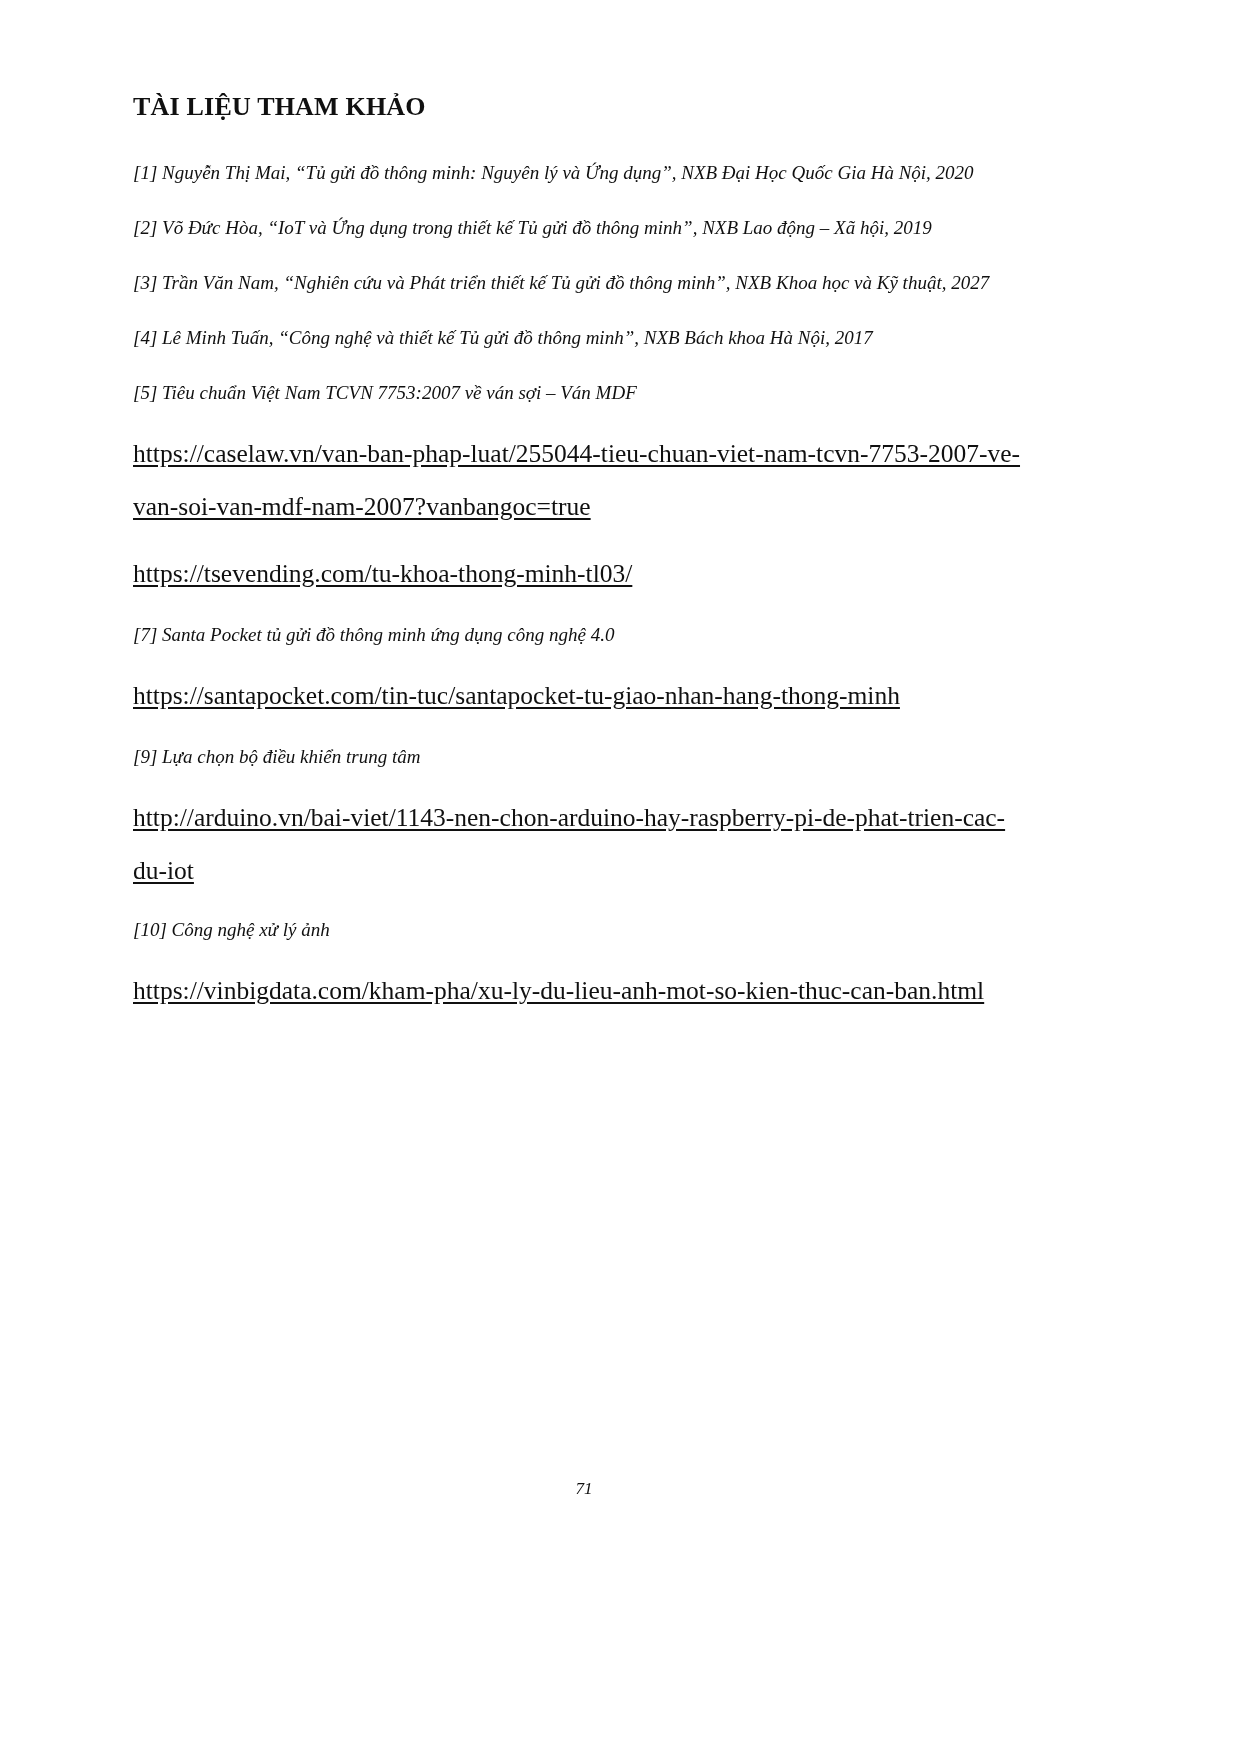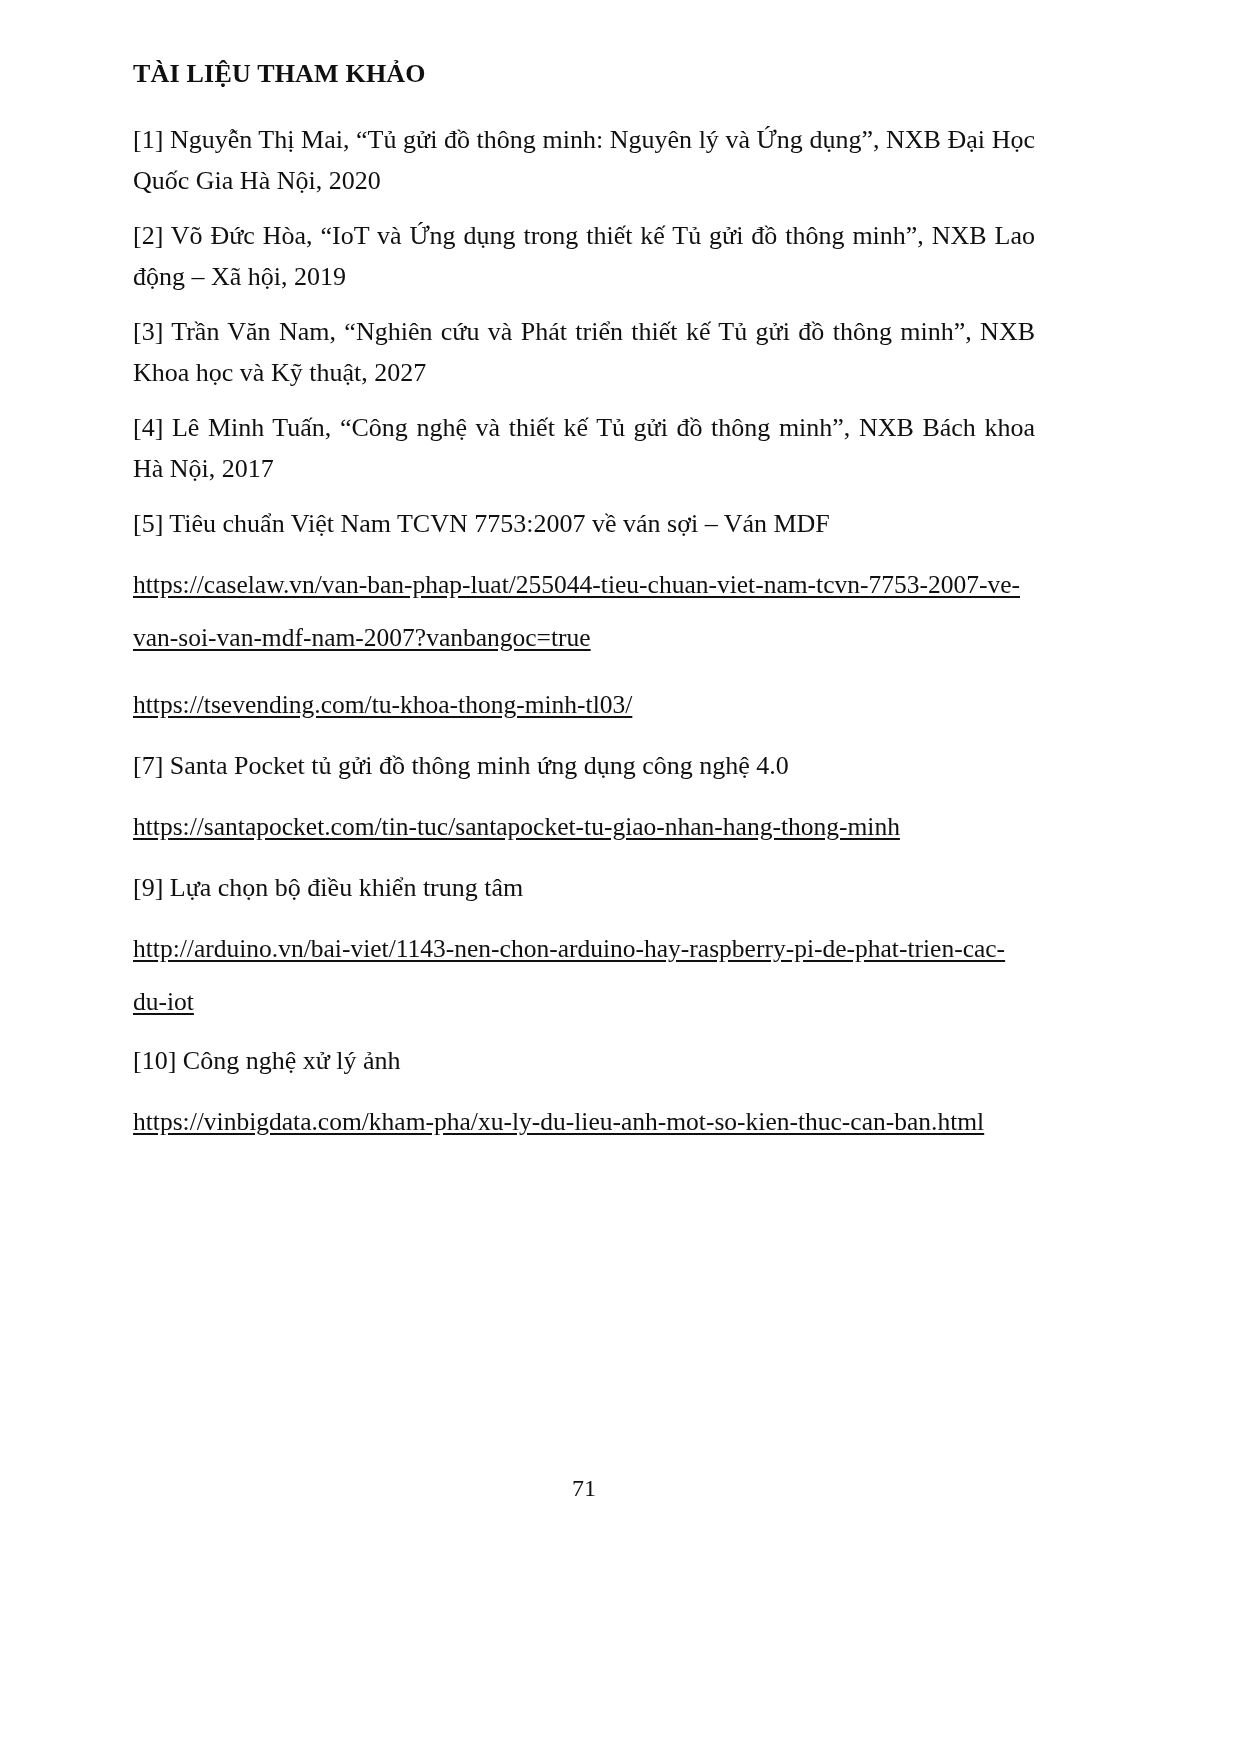--- a/index.html
+++ b/index.html
@@ -6,36 +6,37 @@
     margin: 0;
     padding: 0;
     background: #ffffff;
   }
   .page {
     position: relative;
     width: 1241px;
     height: 1753px;
     background: #ffffff;
     box-sizing: border-box;
-    padding: 59px 206px 0 133px;
+    padding: 92px 206px 0 133px;
     font-family: "Liberation Serif", "DejaVu Serif", serif;
     color: #101010;
     overflow: hidden;
   }
   .doc-title {
     font-size: 26px;
     font-weight: bold;
     margin: 0 0 30px 0;
     letter-spacing: 0.2px;
   }
   p.ref {
-    font-size: 26px;
+    font-size: 19px;
     line-height: 41px;
     margin: 0 0 14px 0;
     text-align: justify;
+    font-style: italic;
   }
   p.linkline {
     font-size: 25.5px;
     line-height: 53px;
     margin: 0 0 14px 0;
     text-align: left;
     overflow-wrap: break-word;
     word-break: break-word;
   }
   p.tight {
@@ -46,22 +47,23 @@
     text-decoration: underline;
     text-underline-offset: 3px;
     cursor: pointer;
   }
   .page-number {
     position: absolute;
     top: 1468px;
     left: 133px;
     width: 902px;
     text-align: center;
-    font-size: 24px;
+    font-size: 17px;
     line-height: 41px;
+    font-style: italic;
   }
 </style>
 </head>
 <body>
 
 <div class="page">
 
   <h1 class="doc-title">TÀI LIỆU THAM KHẢO</h1>
 
   <p class="ref">[1]  Nguyễn Thị Mai, “Tủ gửi đồ thông minh: Nguyên lý và Ứng dụng”, NXB Đại Học Quốc Gia Hà Nội, 2020</p>

